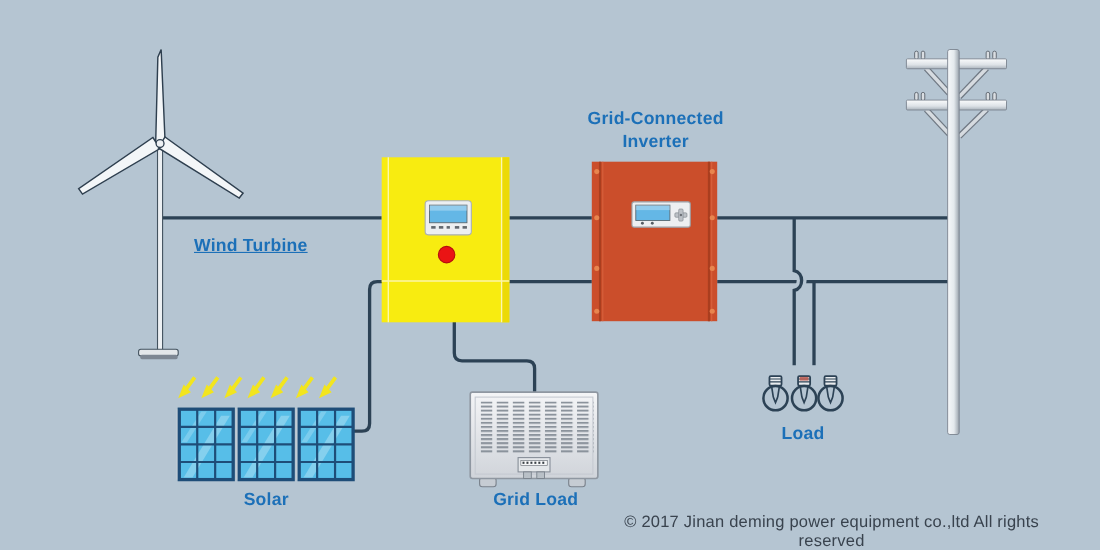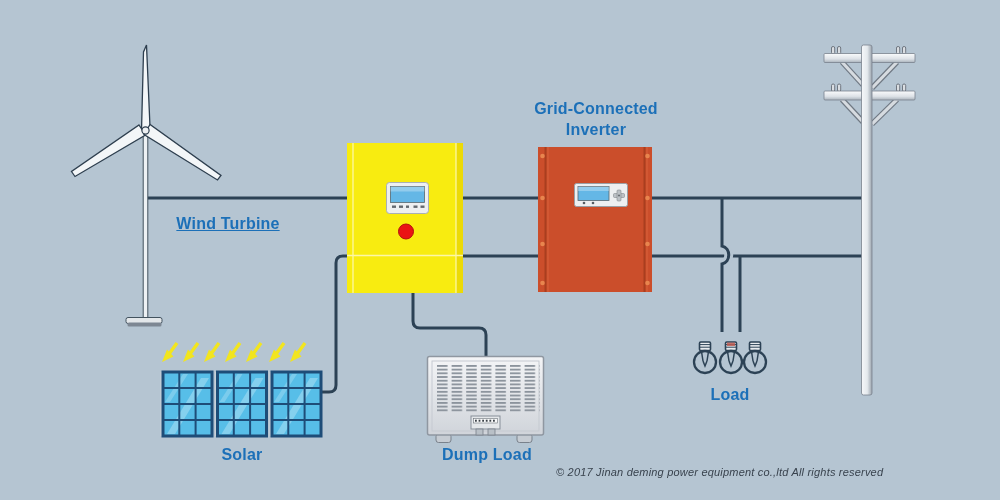--- a/index.html
+++ b/index.html
@@ -18,24 +18,23 @@
     font-size:16px;
     text-align:center;
     line-height:21px;
     letter-spacing:.2px;
   }
   .label.left{text-align:center;text-decoration:underline;}
   .footer{
     position:absolute;
     top:466px;right:44px;width:400px;
     color:var(--footer-text,#39434e);
-    font-size:11px;
-    text-align:left;
+    font-size:15px;
+    text-align:center;
     letter-spacing:.2px;
-    font-style:italic;
   }
   .wire{stroke:var(--wire,#2c4255);stroke-width:3;fill:none;}
   .wiremask{stroke:var(--background,#b5c5d2);stroke-width:9;fill:none;}
   .ctrl-body{fill:var(--controller-yellow,#f8ec10);}
   .inv-body{fill:var(--inverter-red,#cb4e2b);}
   .lcd{fill:var(--lcd-blue,#64b7e6);}
   .led{fill:var(--led-red,#ea1414);}
   .ray{fill:var(--sun-ray-yellow,#f2e51e);}
   .rayline{stroke:var(--sun-ray-yellow,#f2e51e);stroke-width:3.4;}
   .cell{fill:var(--solar-cell-blue,#57bee8);}
@@ -225,16 +224,16 @@
     </g>
     <rect x="824" y="53.5" width="91" height="9" rx="1" fill="url(#armGrad)" stroke="#79828d" stroke-width="0.8"></rect>
     <rect x="824" y="91" width="91" height="9" rx="1" fill="url(#armGrad)" stroke="#79828d" stroke-width="0.8"></rect>
     <rect x="861.5" y="45" width="10.5" height="350" rx="2" fill="url(#poleGrad)" stroke="#79828d" stroke-width="0.8"></rect>
   </g>
 </svg>
 
   <div class="label left" style="left:168px;top:213px;width:120px">Wind Turbine</div>
   <div class="label" style="left:520px;top:98px;width:152px">Grid-Connected Inverter</div>
   <div class="label" style="left:192px;top:444px;width:100px">Solar</div>
-  <div class="label" style="left:412px;top:444px;width:150px">Dump Load</div>
+  <div class="label" style="left:412px;top:444px;width:150px">Grid Load</div>
   <div class="label" style="left:680px;top:384px;width:100px">Load</div>
   <div class="footer">© 2017 Jinan deming power equipment co.,ltd All rights reserved</div>
 </div>
 
 </body></html>

